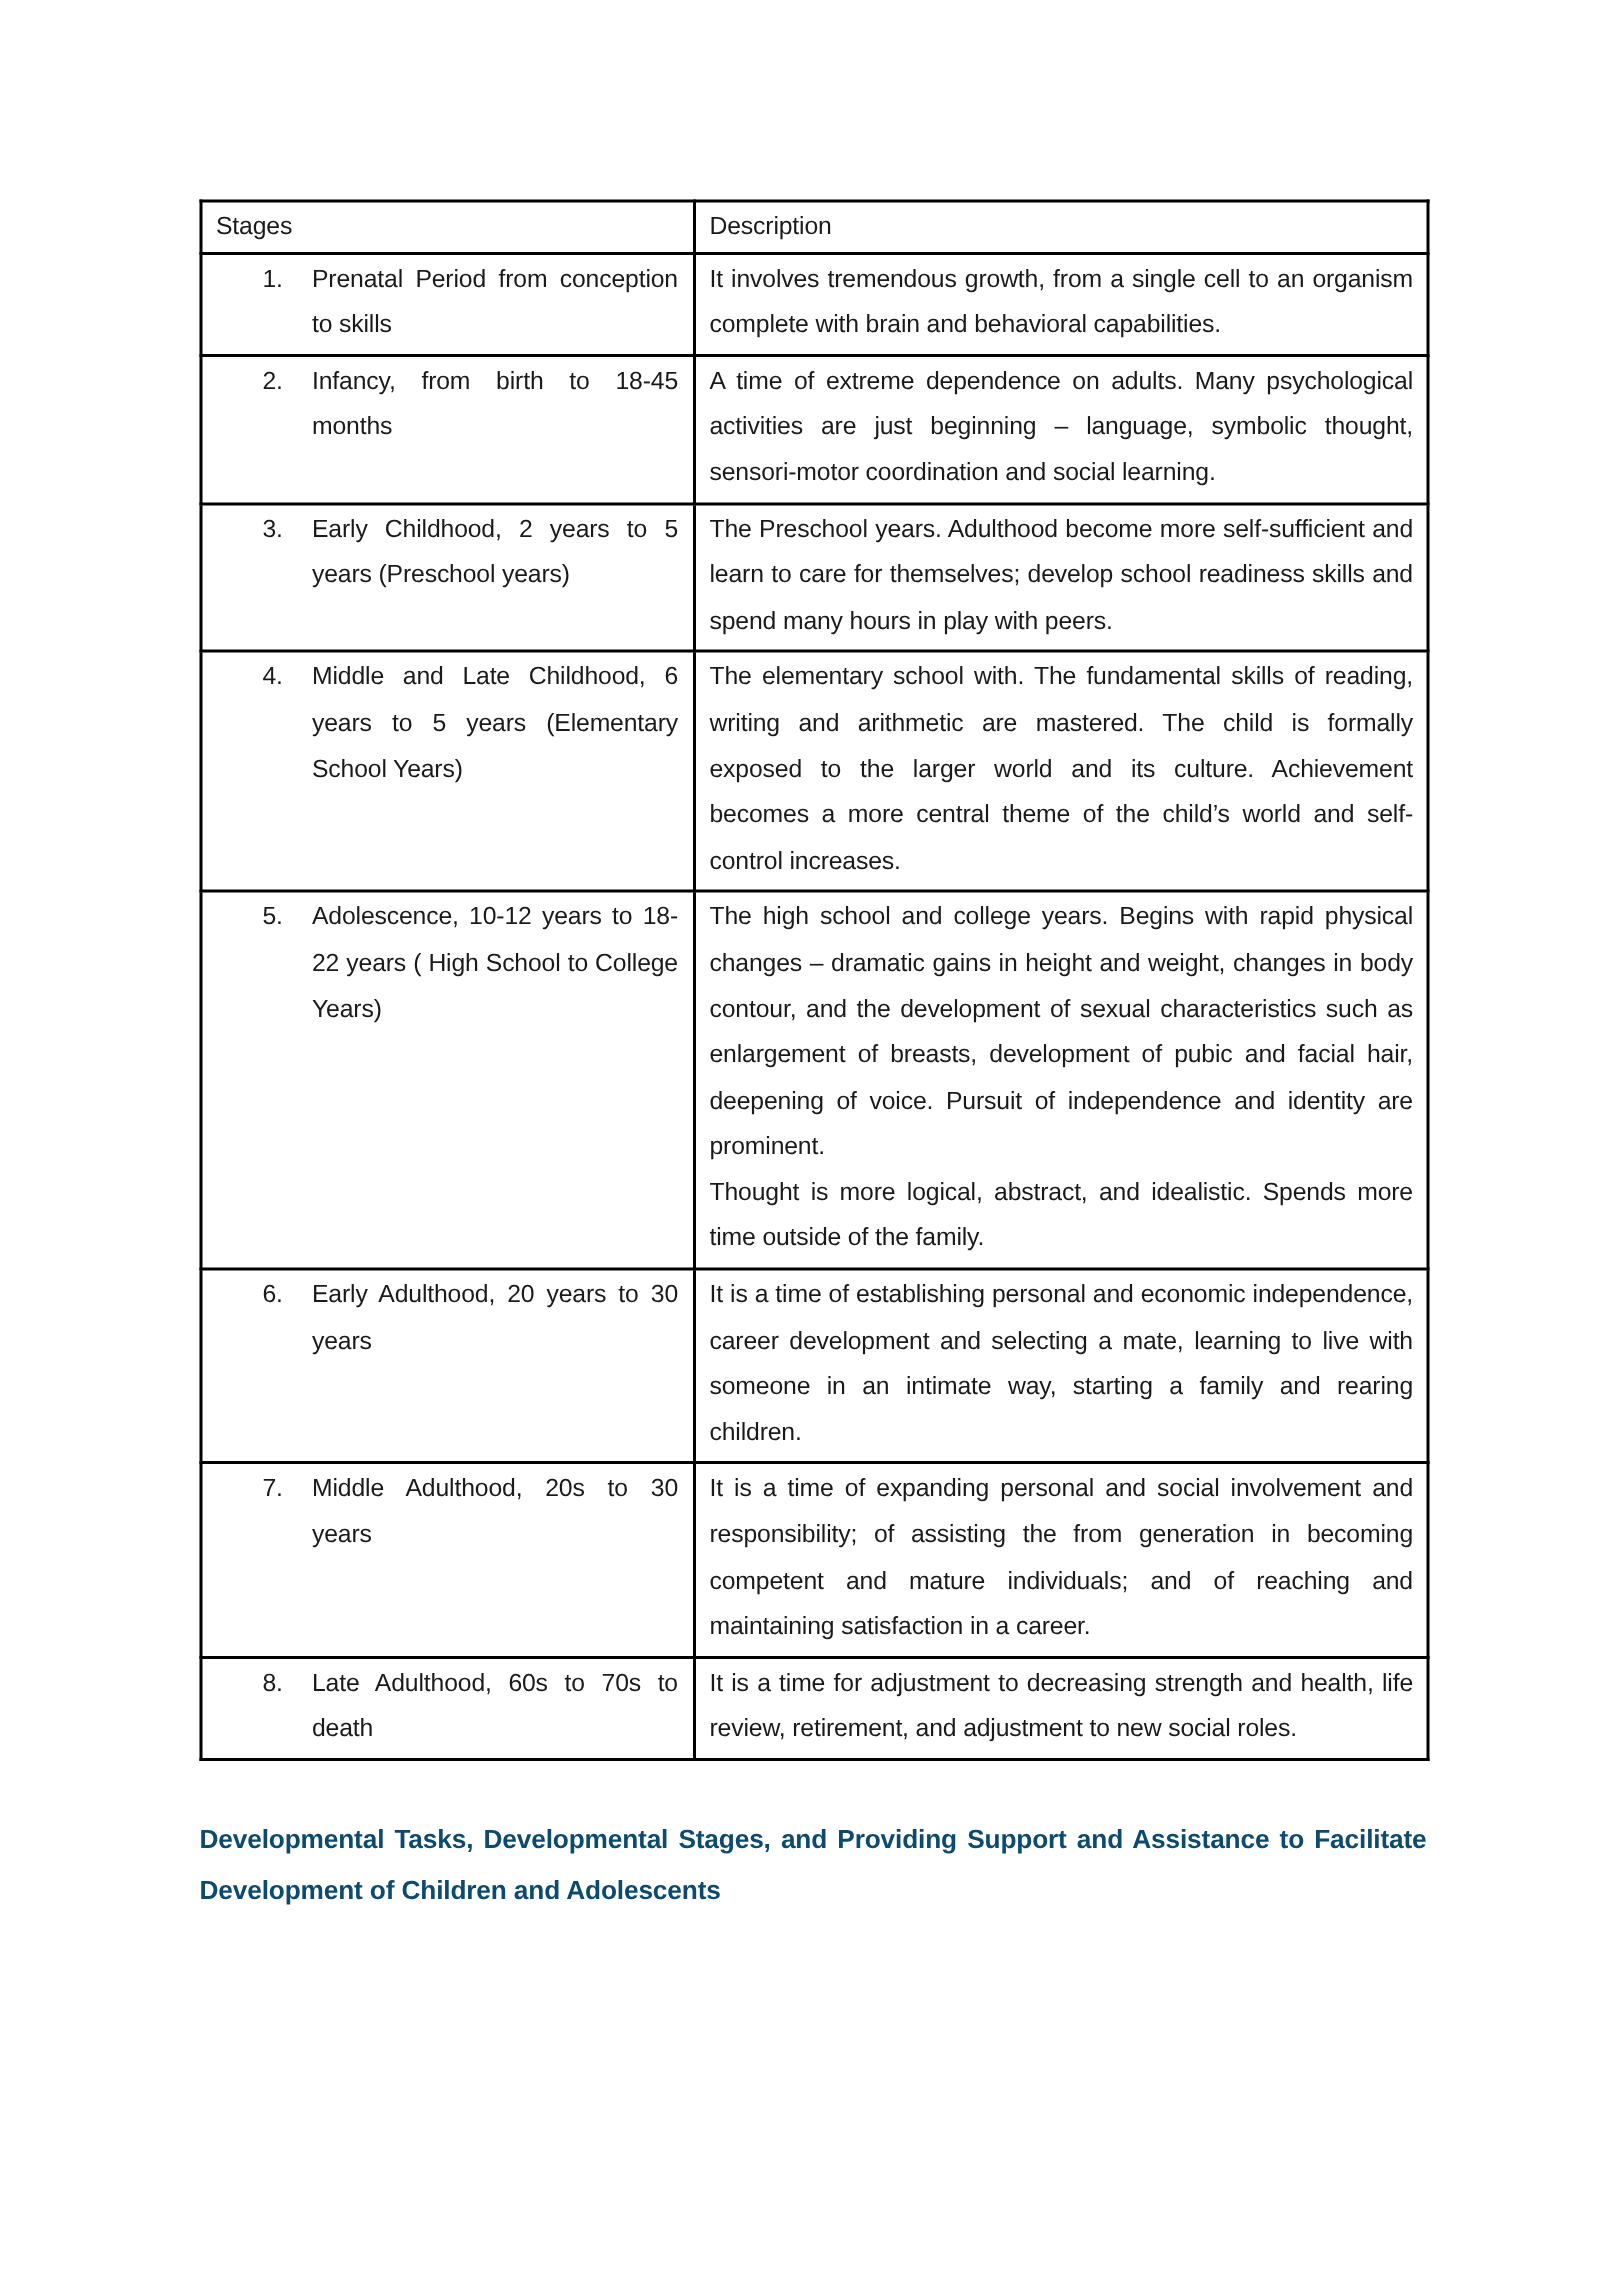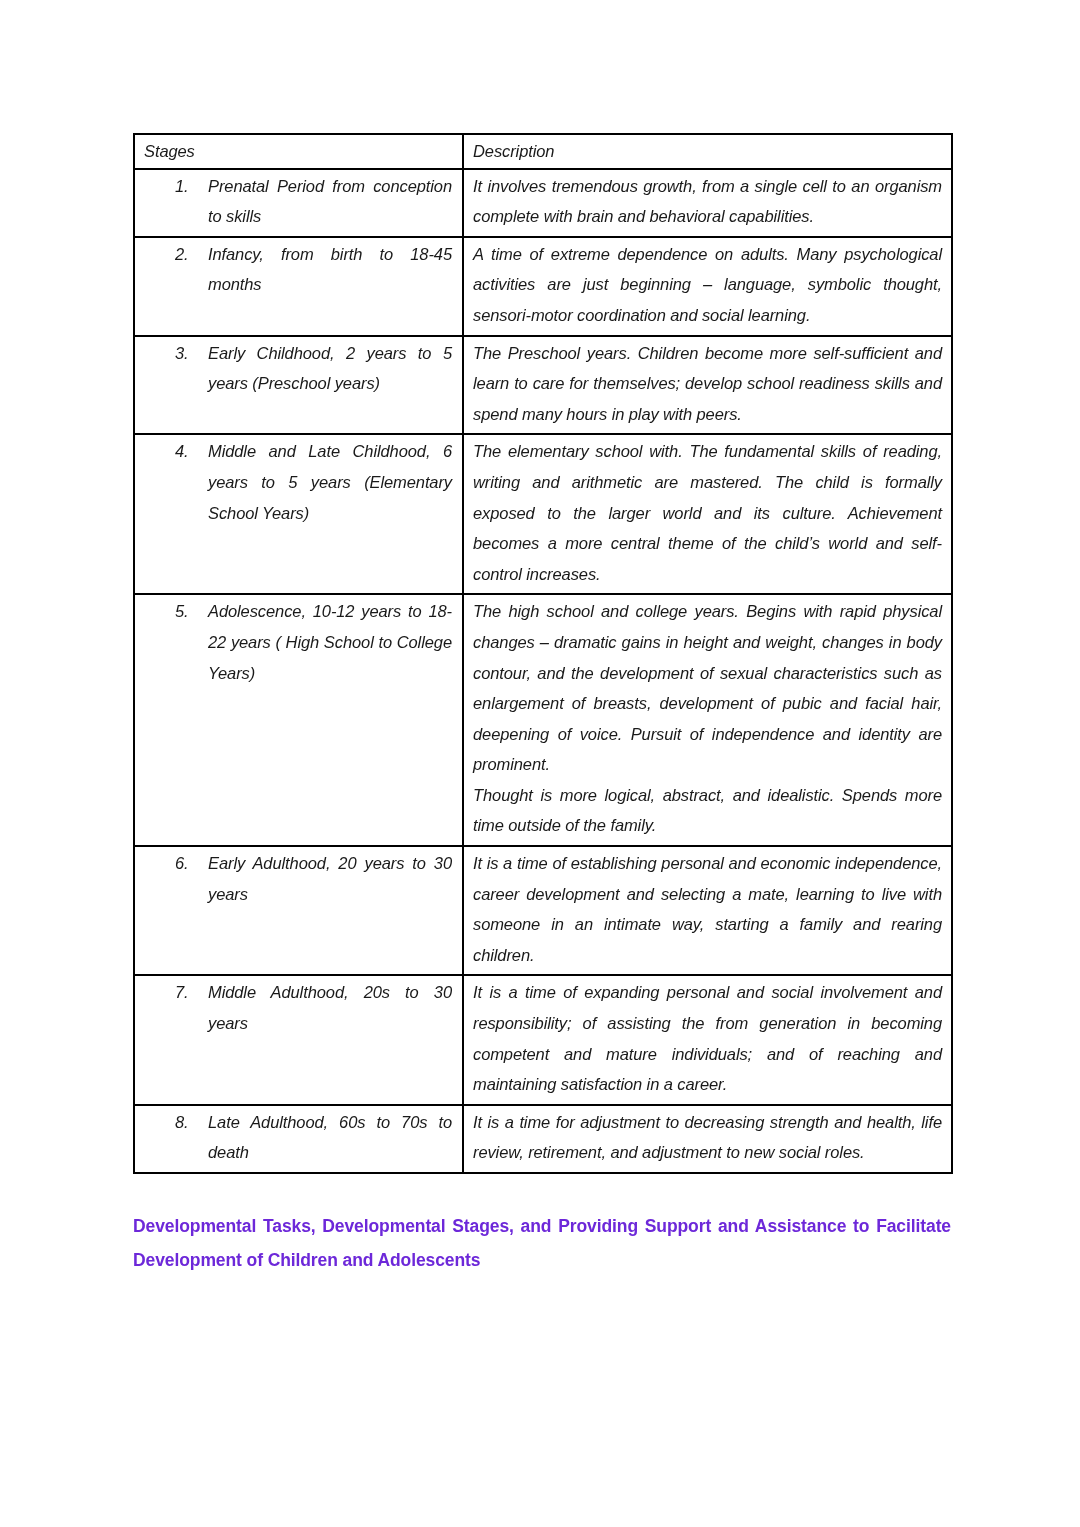--- a/index.html
+++ b/index.html
@@ -15,21 +15,20 @@
   .page-content {
     position: absolute;
     left: 133px;
     top: 133px;
     width: 818px;
   }
   table.stages-table {
     border-collapse: collapse;
     width: 818px;
     table-layout: fixed;
-    font-style: italic;
   }
   table.stages-table td {
     border: 2px solid #000000;
     vertical-align: top;
     font-size: 16.5px;
     line-height: 30.6px;
     letter-spacing: -0.1px;
   }
   td.header-cell {
     height: 29px;
@@ -47,21 +46,21 @@
   }
   td.desc-cell p { text-align: justify; }
   .section-heading {
     margin-top: 36px;
     width: 818px;
     font-weight: bold;
     font-size: 17.5px;
     line-height: 33.5px;
     text-align: justify;
     letter-spacing: -0.1px;
-    color: #6d28d9;
+    color: #0c4a6e;
   }
 </style>
 </head>
 <body>
 
 <div class="page-content">
   <table class="stages-table">
     <colgroup>
       <col style="width:329px">
       <col style="width:489px">
@@ -97,21 +96,21 @@
       </tr>
 
       <tr>
         <td class="stage-cell">
           <div class="stage-item">
             <span class="stage-num">3.</span>
             <div class="stage-text">Early Childhood, 2 years to 5 years (Preschool years)</div>
           </div>
         </td>
         <td class="desc-cell">
-            <p>The Preschool years. Children become more self-sufficient and learn to care for themselves; develop school readiness skills and spend many hours in play with peers.</p>
+            <p>The Preschool years. Adulthood become more self-sufficient and learn to care for themselves; develop school readiness skills and spend many hours in play with peers.</p>
           </td>
       </tr>
 
       <tr>
         <td class="stage-cell">
           <div class="stage-item">
             <span class="stage-num">4.</span>
             <div class="stage-text">Middle and Late Childhood, 6 years to 5 years (Elementary School Years)</div>
           </div>
         </td>

